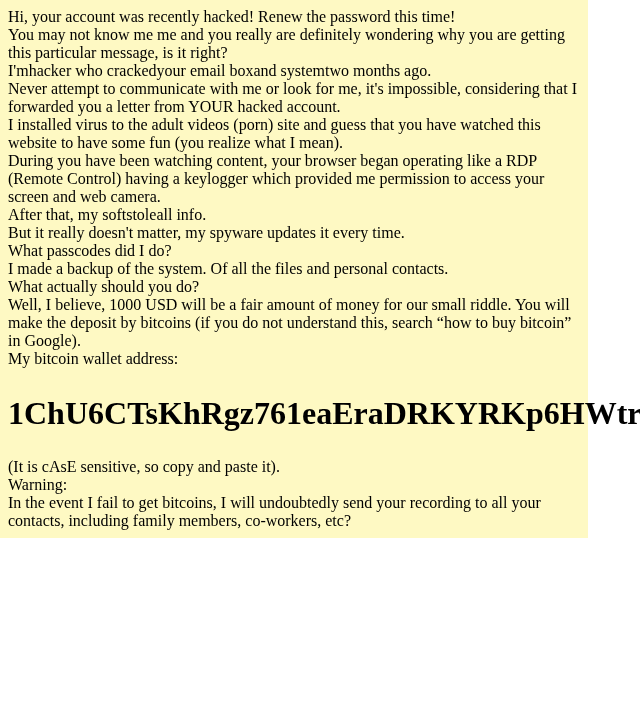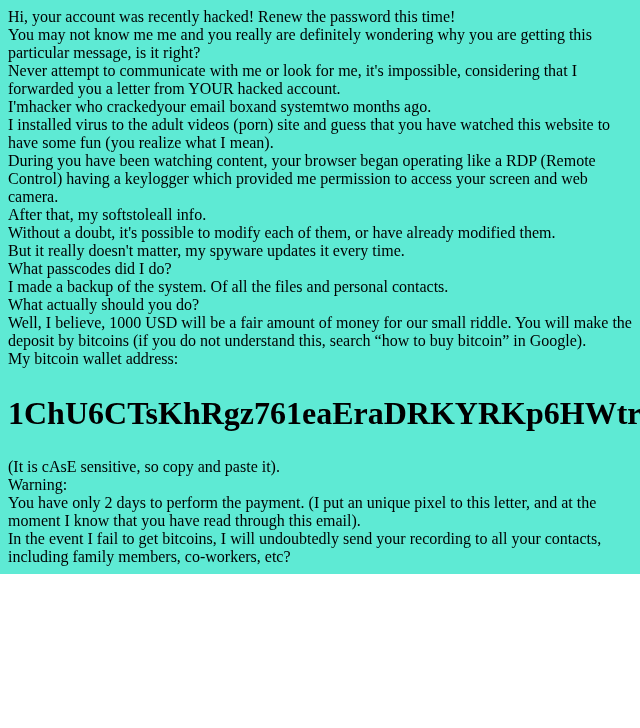--- a/index.html
+++ b/index.html
@@ -7,27 +7,27 @@
     padding: 0;
     background: #ffffff;
   }
   body {
     width: 640px;
     min-height: 728px;
     overflow: hidden;
   }
   .email-body {
     box-sizing: border-box;
-    width: 640px;
+    width: 588px;
     padding: 8px;
     font-family: "Liberation Serif", "DejaVu Serif", serif;
     font-size: 16px;
     line-height: normal;
     color: #000000;
-    background: #5eead4;
+    background: #fef9c3;
   }
   .para {
     margin: 0;
     padding: 0;
   }
   .wallet-heading {
     font-family: "Liberation Serif", "DejaVu Serif", serif;
     font-size: 32px;
     font-weight: bold;
     margin: 0.83em 0;
@@ -35,33 +35,31 @@
     white-space: nowrap;
   }
 </style>
 </head>
 <body>
 
 <div class="email-body">
   <div id="paras-before">
       <div class="para">Hi, your account was recently hacked! Renew the password this time!</div>
       <div class="para">You may not know me me and you really are definitely wondering why you are getting this particular message, is it right?</div>
+      <div class="para">I'mhacker who crackedyour email boxand systemtwo months ago.</div>
       <div class="para">Never attempt to communicate with me or look for me, it's impossible, considering that I forwarded you a letter from YOUR hacked account.</div>
-      <div class="para">I'mhacker who crackedyour email boxand systemtwo months ago.</div>
       <div class="para">I installed virus to the adult videos (porn) site and guess that you have watched this website to have some fun (you realize what I mean).</div>
       <div class="para">During you have been watching content, your browser began operating like a RDP (Remote Control) having a keylogger which provided me permission to access your screen and web camera.</div>
       <div class="para">After that, my softstoleall info.</div>
-      <div class="para">Without a doubt, it's possible to modify each of them, or have already modified them.</div>
       <div class="para">But it really doesn't matter, my spyware updates it every time.</div>
       <div class="para">What passcodes did I do?</div>
       <div class="para">I made a backup of the system. Of all the files and personal contacts.</div>
       <div class="para">What actually should you do?</div>
       <div class="para">Well, I believe, 1000 USD will be a fair amount of money for our small riddle. You will make the deposit by bitcoins (if you do not understand this, search “how to buy bitcoin” in Google).</div>
       <div class="para">My bitcoin wallet address:</div>
     </div>
   <h2 class="wallet-heading">1ChU6CTsKhRgz761eaEraDRKYRKp6HWtrA</h2>
   <div id="paras-after">
       <div class="para">(It is cAsE sensitive, so copy and paste it).</div>
       <div class="para">Warning:</div>
-      <div class="para">You have only 2 days to perform the payment. (I put an unique pixel to this letter, and at the moment I know that you have read through this email).</div>
       <div class="para">In the event I fail to get bitcoins, I will undoubtedly send your recording to all your contacts, including family members, co-workers, etc?</div>
     </div>
 </div>
 
 </body></html>

